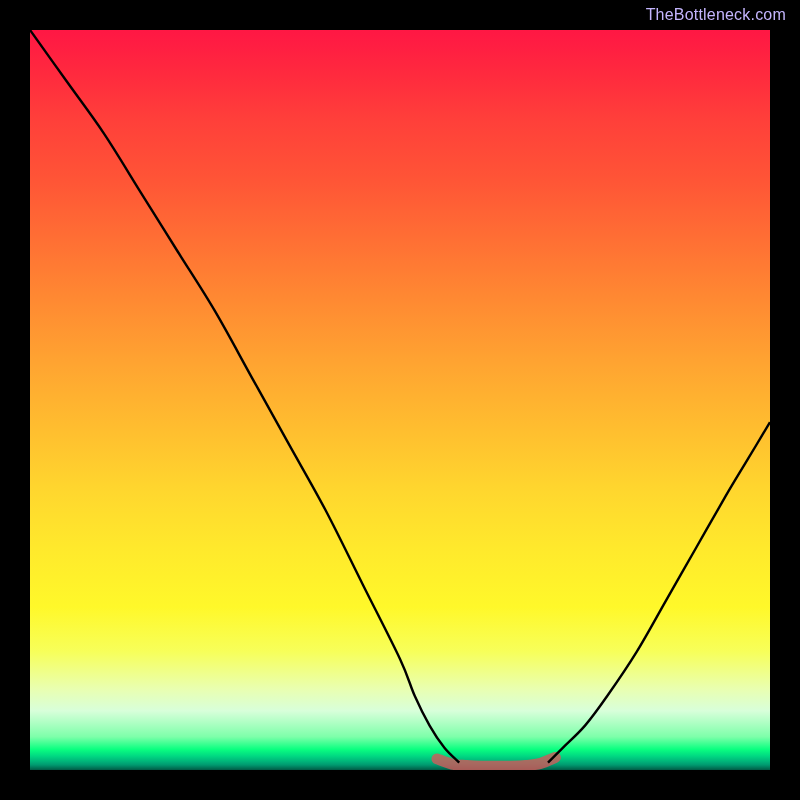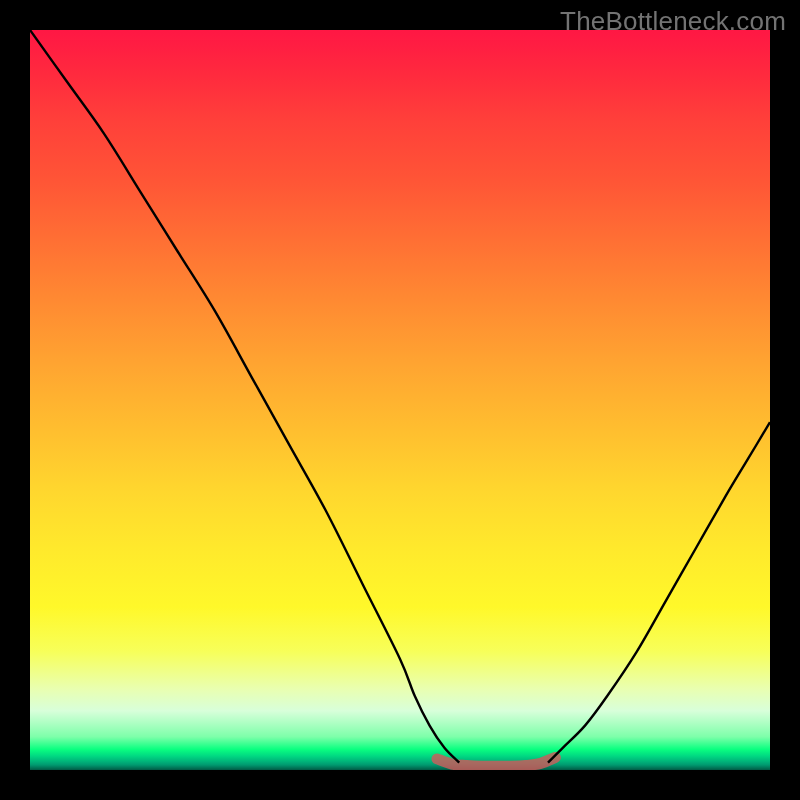--- a/index.html
+++ b/index.html
@@ -8,23 +8,23 @@
     position: relative;
     width: 800px;
     height: 800px;
     background: #000;
   }
   .watermark {
     position: absolute;
     top: 6px;
     right: 14px;
     font-family: Arial, Helvetica, sans-serif;
-    font-size: 26px;
+    font-size: 16px;
     font-weight: 500;
-    color: #737373;
+    color: #c4b5fd;
     letter-spacing: 0.2px;
     z-index: 5;
   }
   .plot-area {
     position: absolute;
     left: 30px;
     top: 30px;
     width: 740px;
     height: 740px;
     overflow: hidden;

